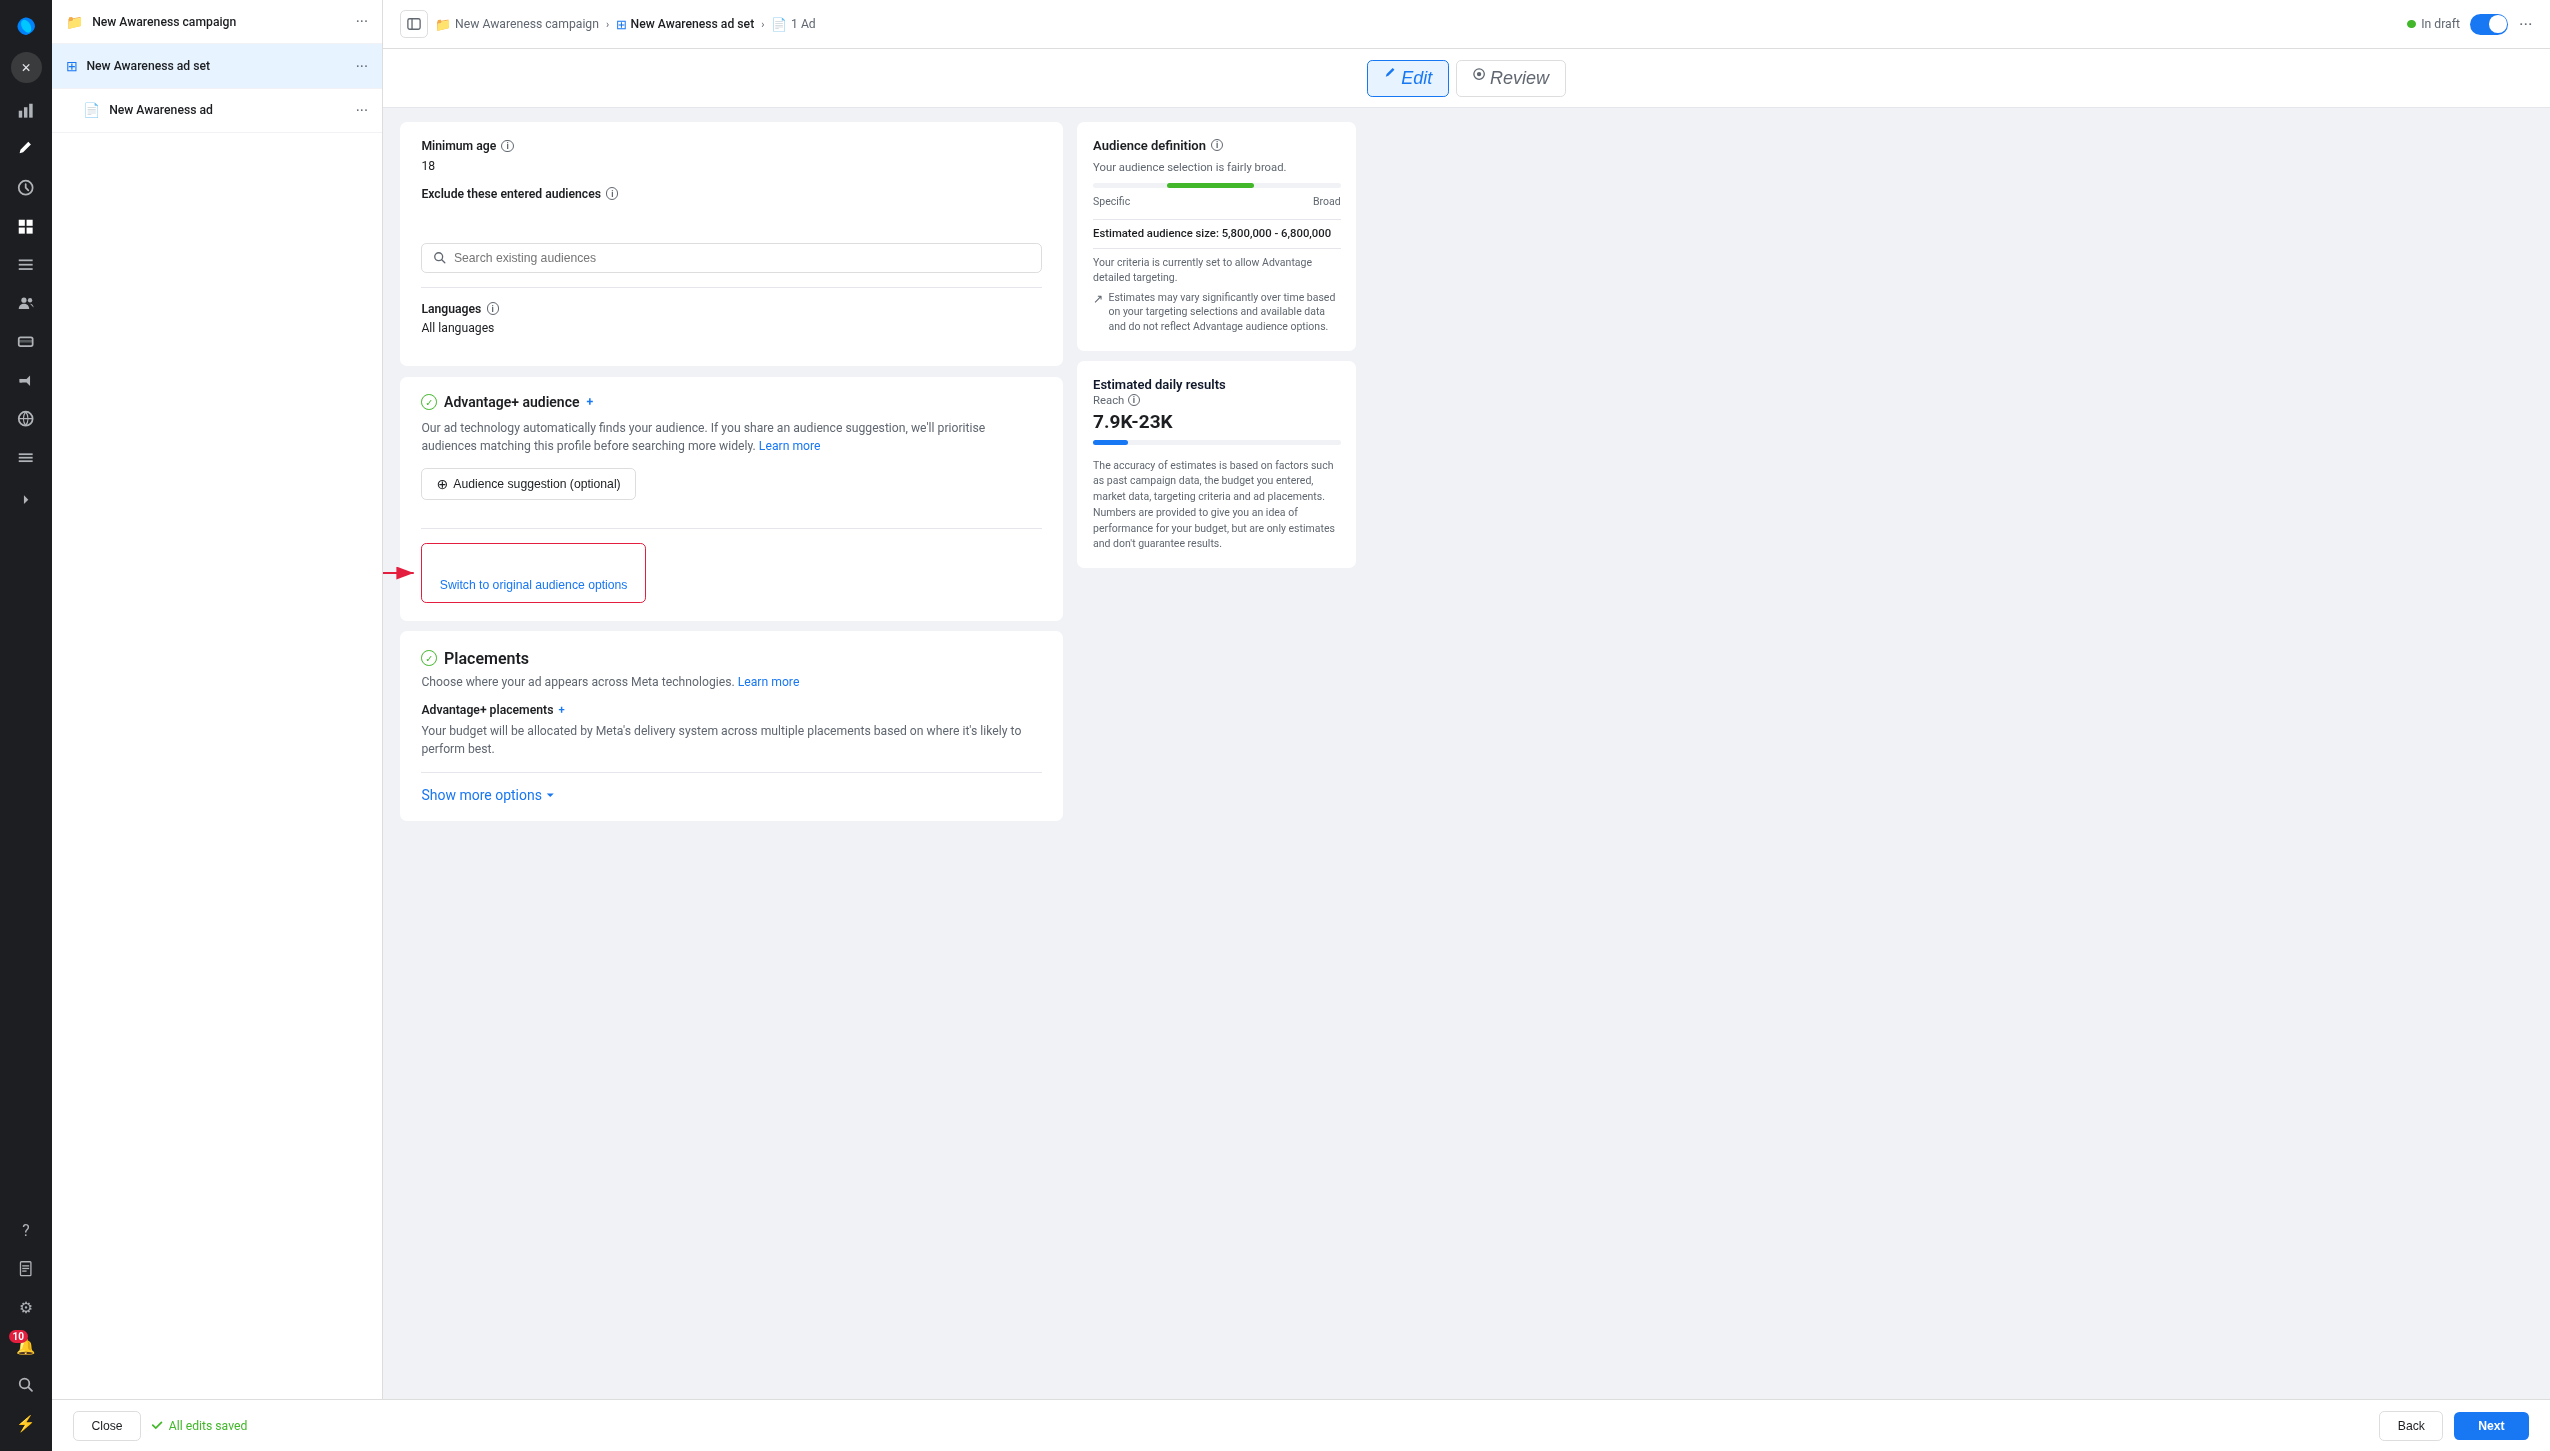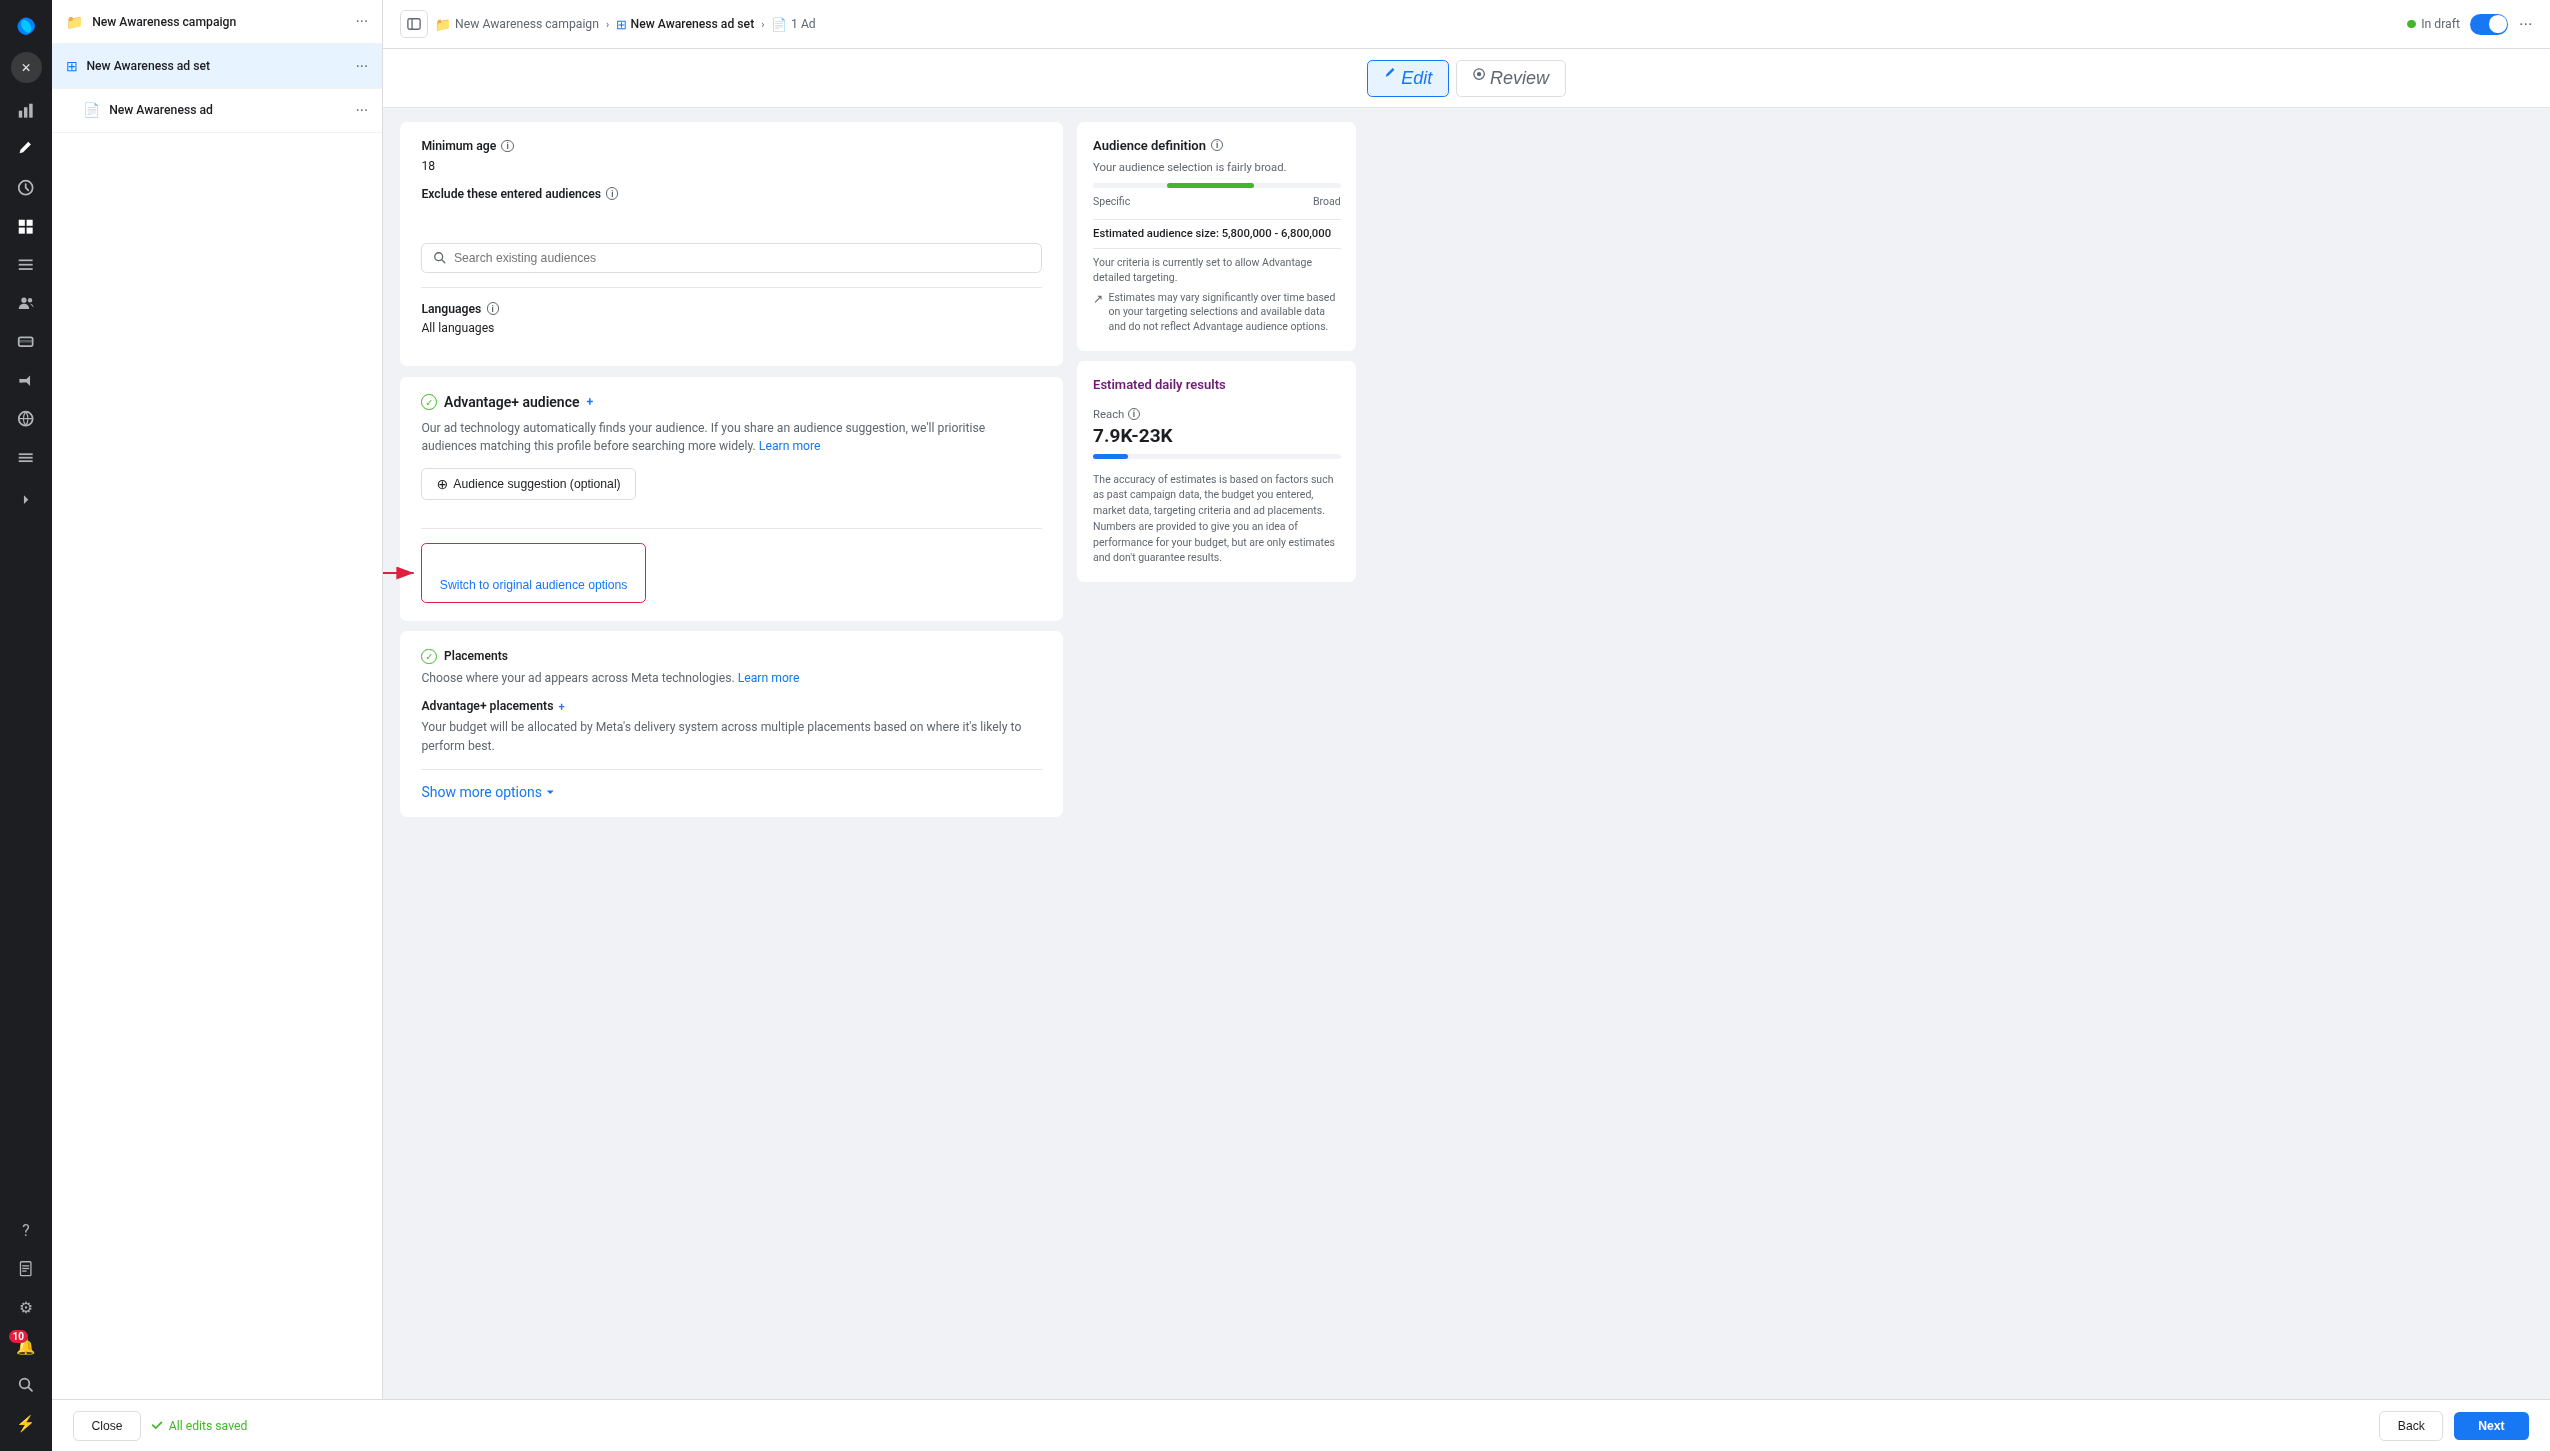--- a/index.html
+++ b/index.html
@@ -297,21 +297,21 @@
       margin-bottom: 10.5px;
       padding: 17.4px 21px;
     }
     .placements-header {
       display: flex;
       align-items: center;
       gap: 7px;
       margin-bottom: 7px;
     }
     .placements-title {
-      font-size: 12px;
+      font-size: 16px;
       font-weight: 600;
       color: #1c1e21;
     }
     .placements-desc {
       font-size: 12.2px;
       color: #606770;
       margin-bottom: 14px;
     }
     .advantage-placements-label {
       font-size: 12.2px;
@@ -407,22 +407,22 @@
     }
 
     .daily-results-card {
       background: white;
       border-radius: 7px;
       padding: 15.7px;
     }
     .daily-title {
       font-size: 13px;
       font-weight: 600;
-      color: #701a75;
-      margin-bottom: 16px;
+      color: #0f172a;
+      margin-bottom: 2px;
     }
     .reach-label {
       font-size: 11.3px;
       color: #606770;
       display: flex;
       align-items: center;
       gap: 3.5px;
       margin-bottom: 3.5px;
     }
     .reach-value {

